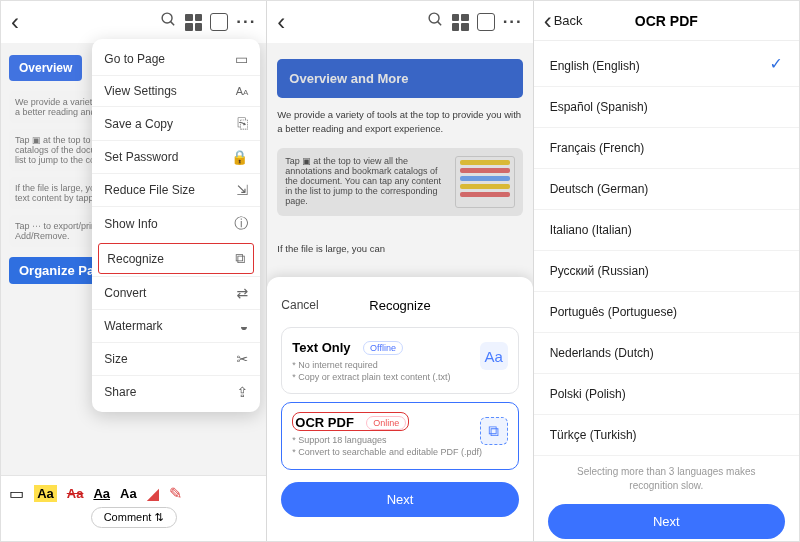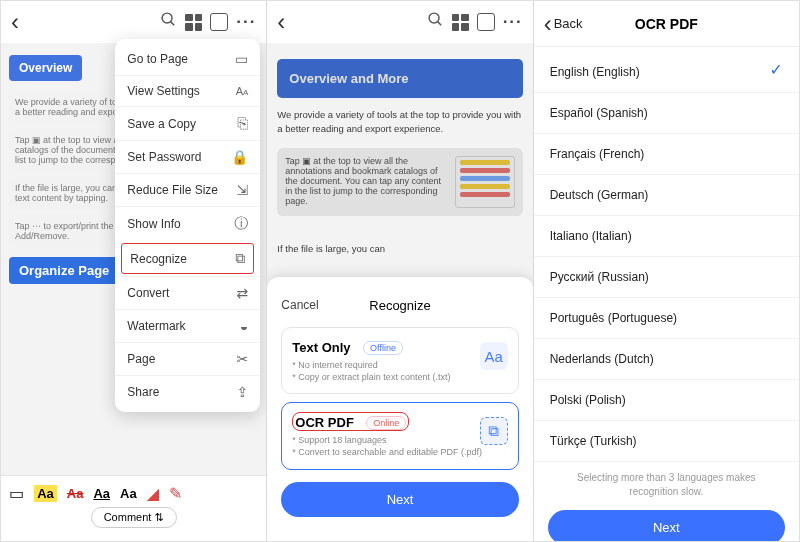--- a/index.html
+++ b/index.html
@@ -23,21 +23,21 @@
   .greycard{background:#f2f2f2;border-radius:6px;padding:6px;margin:6px 0;font-size:9px;color:#777;}
   .organize{background:#2f6fe0;color:#fff;border-radius:4px;padding:6px 10px;font-weight:600;display:inline-block;margin-top:4px;font-size:13px;}
   .p1-toolbar{position:absolute;bottom:0;left:0;right:0;height:66px;background:#fff;border-top:1px solid #e4e4e4;padding:4px 8px;}
   .tool-row{display:flex;gap:10px;align-items:center;padding:4px 0;}
   .aa{font-weight:600;font-size:13px;}
   .aa.y{background:#ffe04d;padding:1px 3px;}
   .aa.s{text-decoration:line-through;color:#c22;}
   .aa.u{text-decoration:underline;}
   .comment-btn{border:1px solid #ccc;border-radius:14px;padding:3px 12px;font-size:11px;margin:0 auto;display:block;width:max-content;}
 
-  .menu { position:absolute; top:38px; right:6px; width:145px; background:#fff; border-radius:10px; box-shadow:0 4px 18px rgba(0,0,0,.18); padding:4px 0; }
+  .menu { position:absolute; top:38px; right:6px; width:168px; background:#fff; border-radius:10px; box-shadow:0 4px 18px rgba(0,0,0,.18); padding:4px 0; }
   .mi{display:flex;align-items:center;justify-content:space-between;padding:8px 12px;font-size:12px;color:#333;}
   .mi + .mi{border-top:1px solid #f0f0f0;}
   .mi.hl{border:1.5px solid #d33;border-radius:3px;margin:2px 6px;padding:6px 8px;}
   .mi .mic{color:#666;font-size:14px;}
 
   
   .p2-top{height:42px;display:flex;align-items:center;padding:0 10px;background:#fff;gap:8px;}
   .p2-doc{position:absolute;top:42px;left:0;right:0;bottom:0;filter:brightness(.88);padding:10px;}
   .bigblue{background:#4173e0;color:#fff;border-radius:5px;padding:12px 12px;font-weight:600;font-size:13px;margin:6px 0 10px;}
   .doclines{font-size:9.5px;color:#444;line-height:1.45;}
@@ -56,21 +56,21 @@
   .optname{font-weight:700;font-size:13px;display:inline-block;}
   .badge{display:inline-block;border:1px solid #c9d8ff;color:#4a72ff;font-size:9px;padding:1px 6px;border-radius:8px;margin-left:8px;vertical-align:1px;}
   .badge.on{border-color:#ffc0cb;color:#e55;}
   .redbox{border:1.5px solid #d33;padding:0 2px;border-radius:8px;}
   .optinfo{font-size:9px;color:#888;margin-top:3px;line-height:1.35;}
   .opticon{position:absolute;right:10px;top:14px;width:28px;height:28px;border-radius:6px;background:#eef3ff;color:#4a7dff;display:flex;align-items:center;justify-content:center;font-size:15px;}
   .opticon.sel{border:1px dashed #5a8dff;}
   .nextbtn{background:#3a72ff;color:#fff;text-align:center;border-radius:22px;padding:10px;font-size:13px;font-weight:500;margin-top:12px;}
 
   
-  .p3-hd{height:46px;display:flex;align-items:center;justify-content:center;position:relative;border-bottom:1px solid #eee;}
+  .p3-hd{height:40px;display:flex;align-items:center;justify-content:center;position:relative;border-bottom:1px solid #eee;}
   .back{position:absolute;left:10px;font-size:13px;color:#222;display:flex;align-items:center;gap:2px;}
   .p3-title{font-weight:700;font-size:14px;}
   .langlist{overflow:auto;height:416px;}
   .lang{display:flex;align-items:flex-end;justify-content:space-between;padding:13px 16px;border-bottom:1px solid #f1f1f1;font-size:12px;color:#222;}
   .check{color:#2f6fe0;font-size:16px;}
   .note{font-size:10px;color:#9a9a9a;text-align:center;padding:8px 20px;line-height:1.35;}
   .p3-next{margin:4px 14px 10px;background:#3a72ff;color:#fff;text-align:center;border-radius:22px;padding:10px;font-size:13px;font-weight:500;}
 </style>
 </head>
 <body>
@@ -148,21 +148,21 @@
         </div>
       <div class="mi">
           <span>Convert</span>
           <span class="mic">⇄</span>
         </div>
       <div class="mi">
           <span>Watermark</span>
           <span class="mic">◒</span>
         </div>
       <div class="mi">
-          <span>Page</span>
+          <span>Size</span>
           <span class="mic">✂</span>
         </div>
       <div class="mi">
           <span>Share</span>
           <span class="mic">⇪</span>
         </div>
     </div>
   </div>
 
   <div class="pane">

